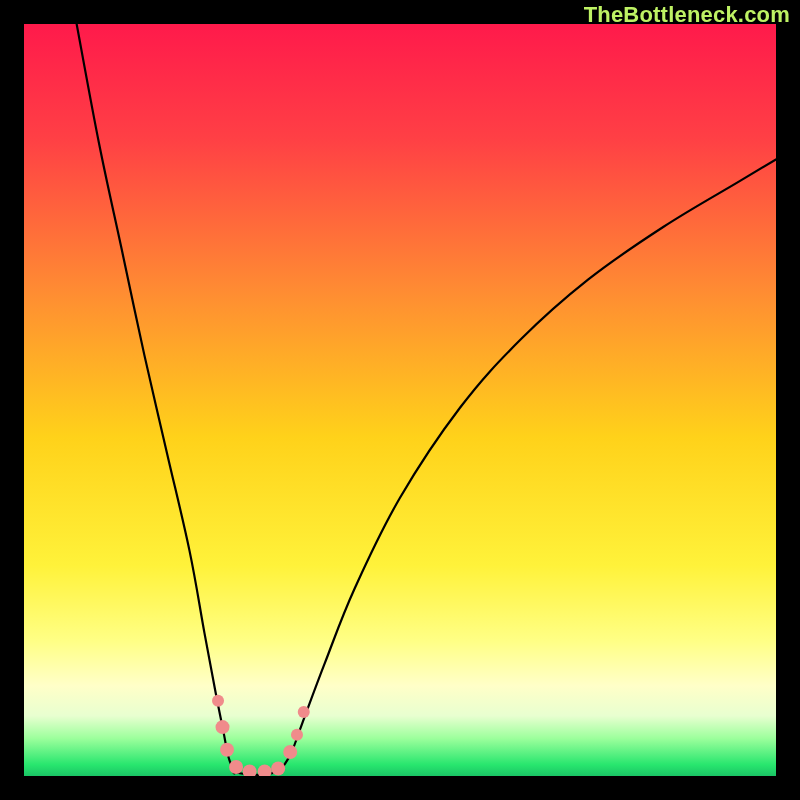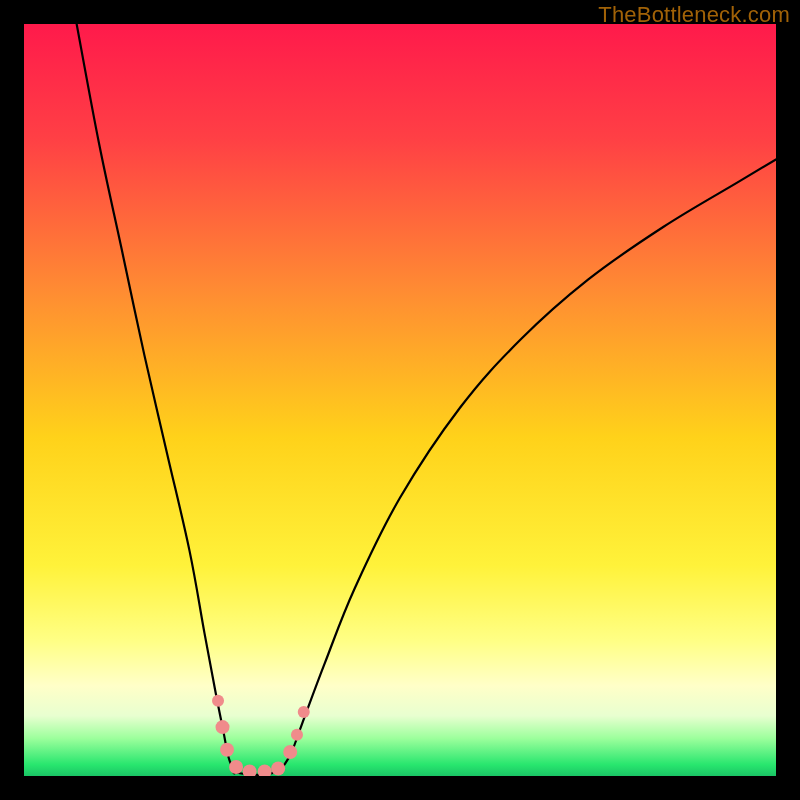--- a/index.html
+++ b/index.html
@@ -23,23 +23,23 @@
     position: absolute;
     left: 0;
     top: 0;
     width: 752px;
     height: 752px;
   }
   .watermark {
     position: absolute;
     top: 2px;
     right: 10px;
-    color: #a16207;
+    color: #bef264;
     font-size: 22px;
-    font-weight: 400;
+    font-weight: 700;
     letter-spacing: 0.2px;
   }
   svg { display: block; }
 </style>
 </head>
 <body>
 
 <div class="watermark">TheBottleneck.com</div>
 
 <div class="frame">

